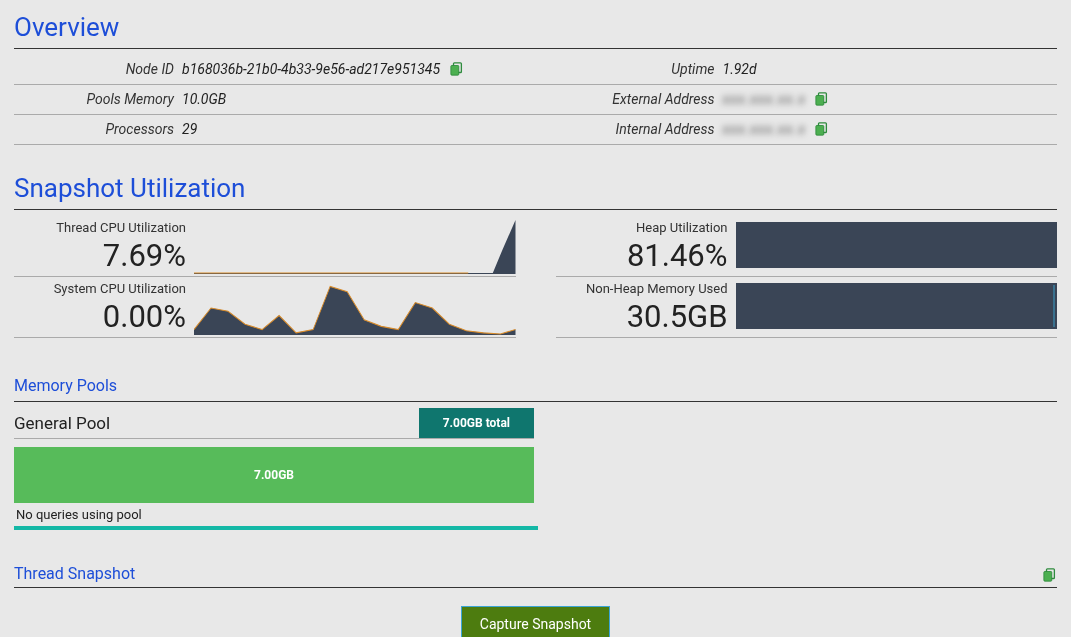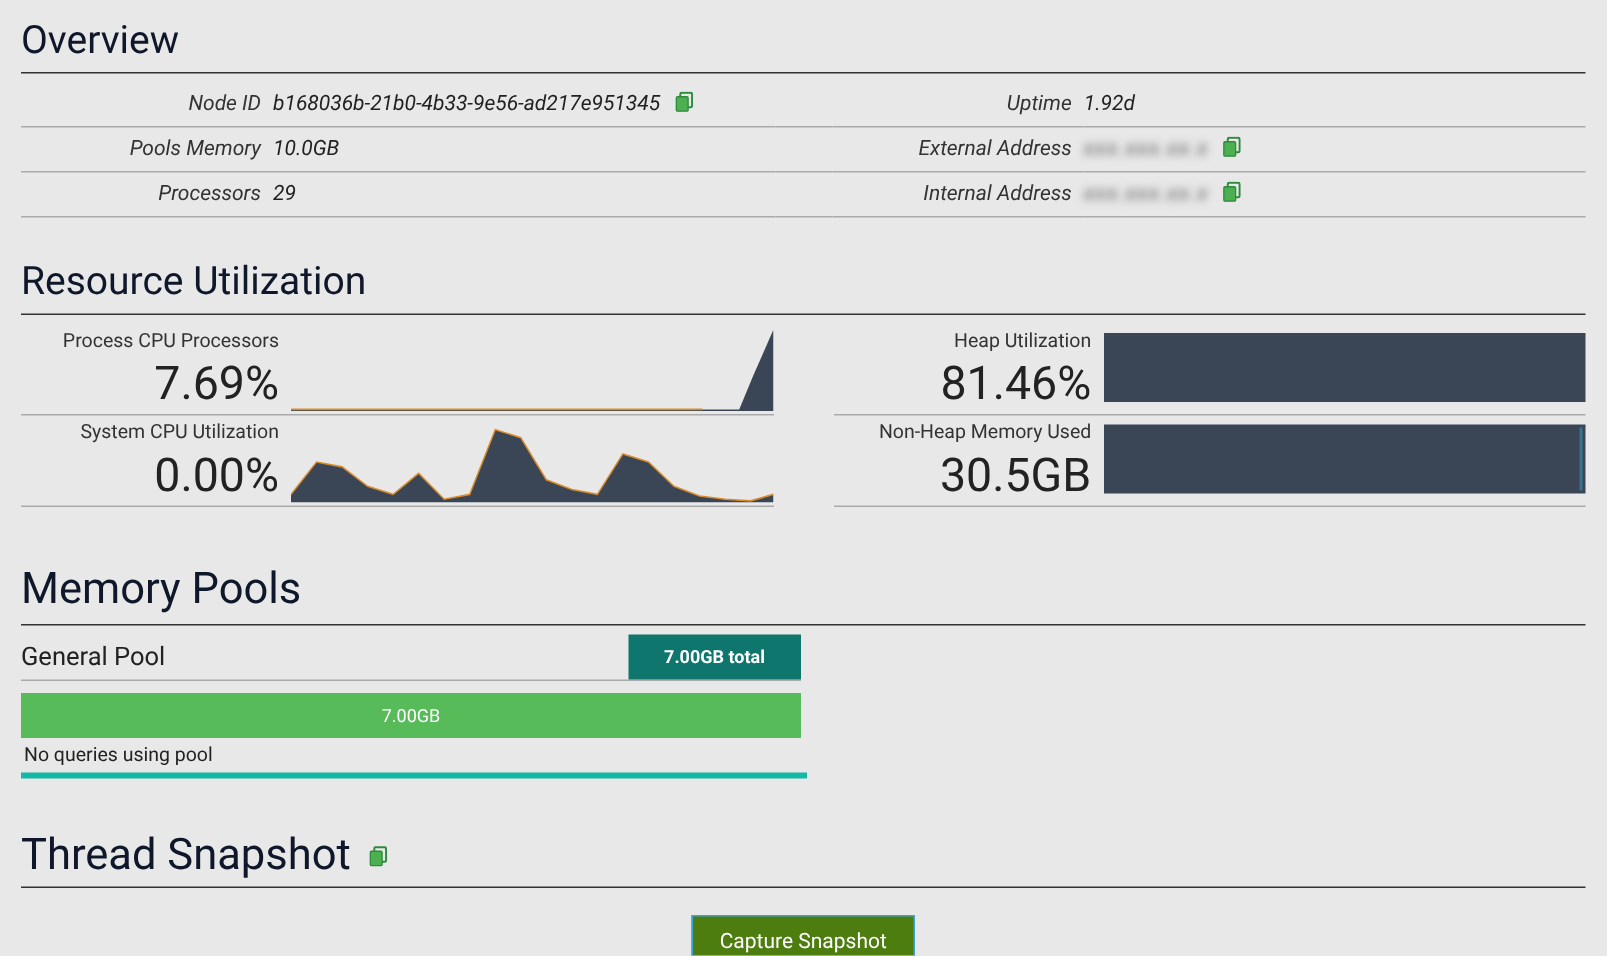--- a/index.html
+++ b/index.html
@@ -1,18 +1,18 @@
 <!DOCTYPE html>
 <html><head>
 <meta charset="utf-8">
 <style>
   html, body { margin:0; padding:0; background:#e8e8e8; font-family:-apple-system,BlinkMacSystemFont,"Segoe UI",Roboto,Arial,sans-serif; color:#222; }
   .page { width:1071px; height:637px; box-sizing:border-box; padding:12px 14px; background:#e8e8e8; position:relative; }
-  h2.section { font-size:26px; font-weight:400; margin:0 0 6px 0; color:#0f172a; }
-  h2.section.small { font-size:29px; }
+  h2.section { font-size:26px; font-weight:400; margin:0 0 6px 0; color:#1d4ed8; }
+  h2.section.small { font-size:16px; }
   .hr { border:0; border-top:1px solid #333; margin:4px 0 6px 0; }
   table.ov { width:100%; border-collapse:collapse; table-layout:fixed; }
   table.ov td { padding:6px 8px 7px 0; font-size:14px; vertical-align:middle;font-style:italic; }
   table.ov td.lab { text-align:right; color:#333; width:160px; }
   table.ov td.val { text-align:left; }
   table.ov td.gap { width:30px; }
   table.ov tr { border-bottom:1px solid #aaa; }
   .copy-ic { display:inline-block; width:14px; height:14px; vertical-align:-2px; margin-left:6px; }
   .blur { filter: blur(3px); letter-spacing:1px; color:#555; }
   .ru-row { display:flex; gap:40px; }
@@ -21,23 +21,23 @@
   .ru-label-box { width:172px; text-align:right; display:flex; flex-direction:column; justify-content:space-between; padding-right:8px; }
   .ru-label { font-size:13px; color:#333; }
   .ru-value { font-size:31px; color:#222; }
   .spark { flex:1; position:relative; }
   .spark svg { width:100%; height:100%; display:block; }
   .bar-bg { flex:1; background:#3a4556; height:46px; margin-top:2px; position:relative; }
   .bar-bg .tiny-line { position:absolute; right:2px; top:2px; bottom:2px; width:2px; background:#39a0c8; opacity:.5; }
   .mp-row { display:flex; align-items:center; border-bottom:1px solid #aaa; width:520px; }
   .mp-name { flex:1; font-size:17px; padding:5px 0; }
   .mp-total { background:#0f766e; color:#fff; font-size:12px; font-weight:700; padding:8px 24px; }
-  .mp-bar { width:520px; background:#57bb5a; color:#fff; font-size:12px; font-weight:400; text-align:center; padding:8px 0; margin-top:8px; }
+  .mp-bar { width:520px; background:#57bb5a; color:#fff; font-size:12px; font-weight:700; text-align:center; padding:21px 0; margin-top:8px; }
   .mp-sub { width:520px; border-bottom:4px solid #14b8a6; font-size:13px; padding:4px 2px; }
-  .ts-title { display:flex; align-items:center; gap:6px; }
+  .ts-title { display:flex; align-items:center; gap:6px;justify-content:space-between; }
   .btn { display:inline-block; background:#4d7c0f; color:#fff; font-size:14px; padding:9px 18px; border:1px solid #3aa5d6; cursor:pointer; }
   .center { text-align:center; margin-top:18px; }
 </style>
 </head>
 <body>
 <div class="page">
 
 <h2 class="section">Overview</h2>
 <hr class="hr">
 <table class="ov">
@@ -83,27 +83,27 @@
         <svg viewBox="0 0 16 16">
                 <rect x="4" y="1" width="9" height="11" rx="1" fill="none" stroke="#2e8b3d" stroke-width="1.5"></rect>
                 <rect x="1" y="4" width="9" height="11" rx="1" fill="#4caf50" stroke="#2e8b3d" stroke-width="1"></rect>
               </svg>
       </span>
     </td>
   </tr>
 </tbody>
     </table>
 
-<h2 class="section" style="margin-top:28px">Resource Utilization</h2>
+<h2 class="section" style="margin-top:28px">Snapshot Utilization</h2>
 <hr class="hr">
 <div class="ru-row">
   <div class="ru-col">
     <div class="ru-item">
       <div class="ru-label-box">
-        <span class="ru-label">Process CPU Processors</span>
+        <span class="ru-label">Thread CPU Utilization</span>
         <span class="ru-value">7.69%</span>
       </div>
       <div class="spark">
         <svg viewBox="0 0 340 50" preserveAspectRatio="none">
           <polyline points="0,49 20,49 40,49 60,49 80,49 100,49 120,49 140,49 160,49 180,49 200,49 220,49 240,49 260,49 280,49 294,49 306,49 316,49 326,28 340,0 340,50 0,50" fill="#3a4556" stroke="none"></polyline>
           <polyline points="0,49 290,49" fill="none" stroke="#d88b2a" stroke-width="1"></polyline>
         </svg>
       </div>
     </div>
     <div class="ru-item">

